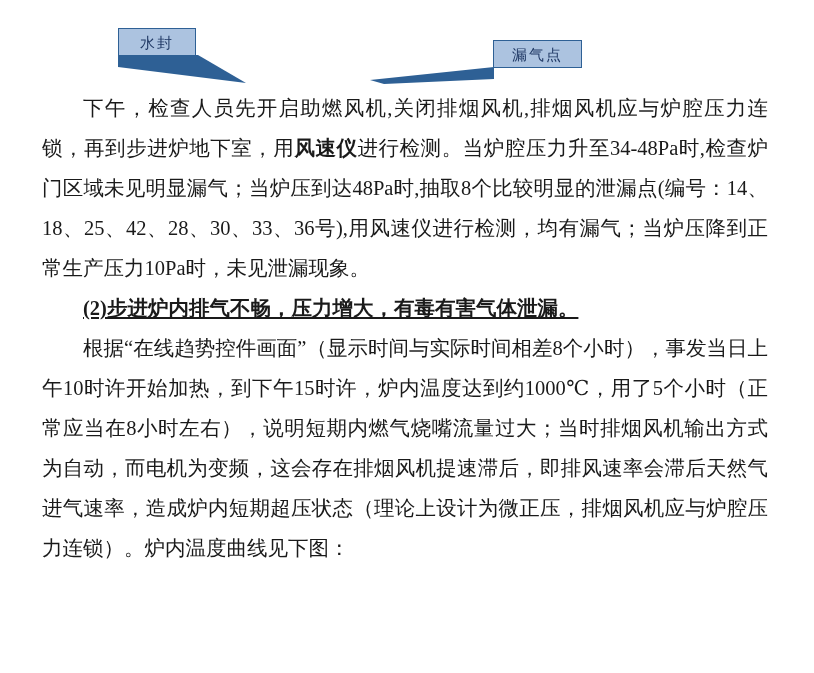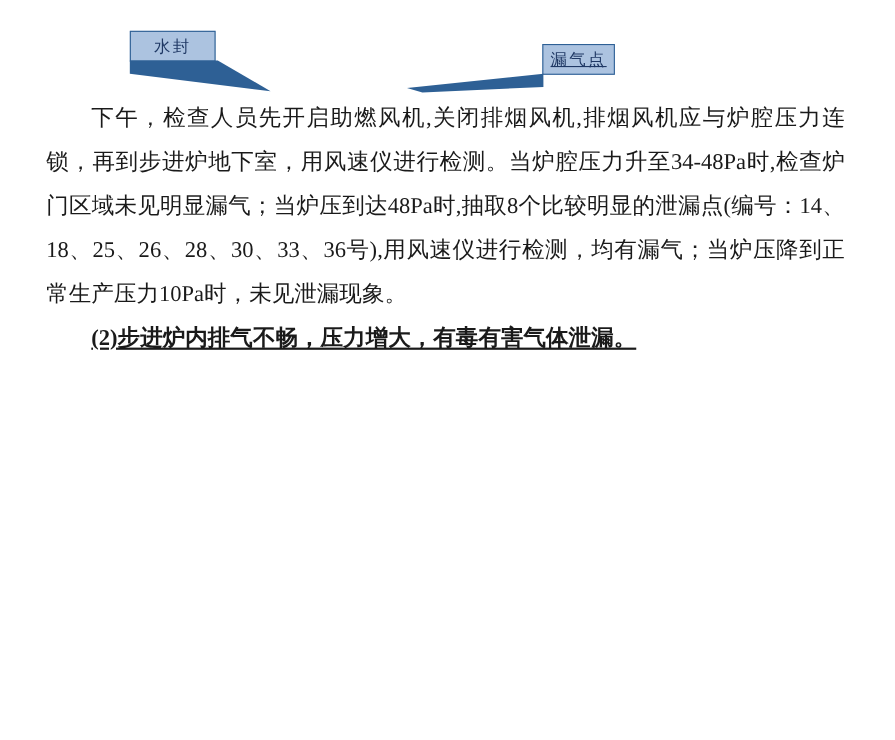--- a/index.html
+++ b/index.html
@@ -35,21 +35,21 @@
     color: #1f3864;
     font-family: "Liberation Sans", "DejaVu Sans", sans-serif;
     font-size: 15px;
     line-height: 28px;
     text-align: center;
     letter-spacing: 2px;
     height: 28px;
     box-sizing: border-box;
   }
   #callout-water .box { width: 78px; }
-  #callout-leak .box { width: 66px; text-decoration: underline; }
+  #callout-leak .box { width: 89px; }
   #callout-water { left: 118px; top: 28px; }
   #callout-leak { left: 493px; top: 40px; }
   .tail {
     position: absolute;
     overflow: visible;
   }
   #tail-water { left: 118px; top: 55px; }
   #tail-leak { left: 370px; top: 67px; }
 
   
@@ -63,21 +63,21 @@
     margin: 0;
     text-align: justify;
     text-justify: inter-ideograph;
   }
   .indent { text-indent: 2em; }
   .heading {
     font-weight: bold;
     text-indent: 2em;
     text-decoration: underline;
   }
-  .inline-b { font-weight: normal; }
+  .inline-b { font-weight: bold; }
 </style>
 </head>
 <body>
 
 <div class="page">
 
   <div class="callouts">
 
     <div class="callout" id="callout-water">
       <div class="box">水封</div>
@@ -90,20 +90,21 @@
       <div class="box">漏气点</div>
     </div>
     <svg class="tail" id="tail-leak" width="140" height="22" viewBox="0 0 140 22">
       <polygon points="0,13 124,0 124,12 14,17" fill="#2e6095"></polygon>
     </svg>
 
   </div>
 
   <div class="content">
 
-    <p class="indent"><span>下午，检查人员先开启助燃风机,关闭排烟风机,排烟风机应与炉腔压力连锁，再到步进炉地下室，用</span><span class="inline-b">风速仪</span><span>进行检测。当炉腔压力升至34-48Pa时,检查炉门区域未见明显漏气；当炉压到达48Pa时,抽取8个比较明显的泄漏点(编号：14、18、25、26、28、30、33、36号),用风速仪进行检测，均有漏气；当炉压降到正常生产压力10Pa时，未见泄漏现象。</span></p>
+    <p class="indent"><span>下午，检查人员先开启助燃风机,关闭排烟风机,排烟风机应与炉腔压力连锁，再到步进炉地下室，用</span><span class="inline-b">风速仪</span><span>进行检测。当炉腔压力升至34-48Pa时,检查炉门区域未见明显漏气；当炉压到达48Pa时,抽取8个比较明显的泄漏点(编号：14、18、25、42、28、30、33、36号),用风速仪进行检测，均有漏气；当炉压降到正常生产压力10Pa时，未见泄漏现象。</span></p>
 
     <p class="heading">(2)步进炉内排气不畅，压力增大，有毒有害气体泄漏。</p>
 
+    <p class="indent">根据“在线趋势控件画面”（显示时间与实际时间相差8个小时），事发当日上午10时许开始加热，到下午15时许，炉内温度达到约1000℃，用了5个小时（正常应当在8小时左右），说明短期内燃气烧嘴流量过大；当时排烟风机输出方式为自动，而电机为变频，这会存在排烟风机提速滞后，即排风速率会滞后天然气进气速率，造成炉内短期超压状态（理论上设计为微正压，排烟风机应与炉腔压力连锁）。炉内温度曲线见下图：</p>
 
   </div>
 
 </div>
 
 </body></html>

